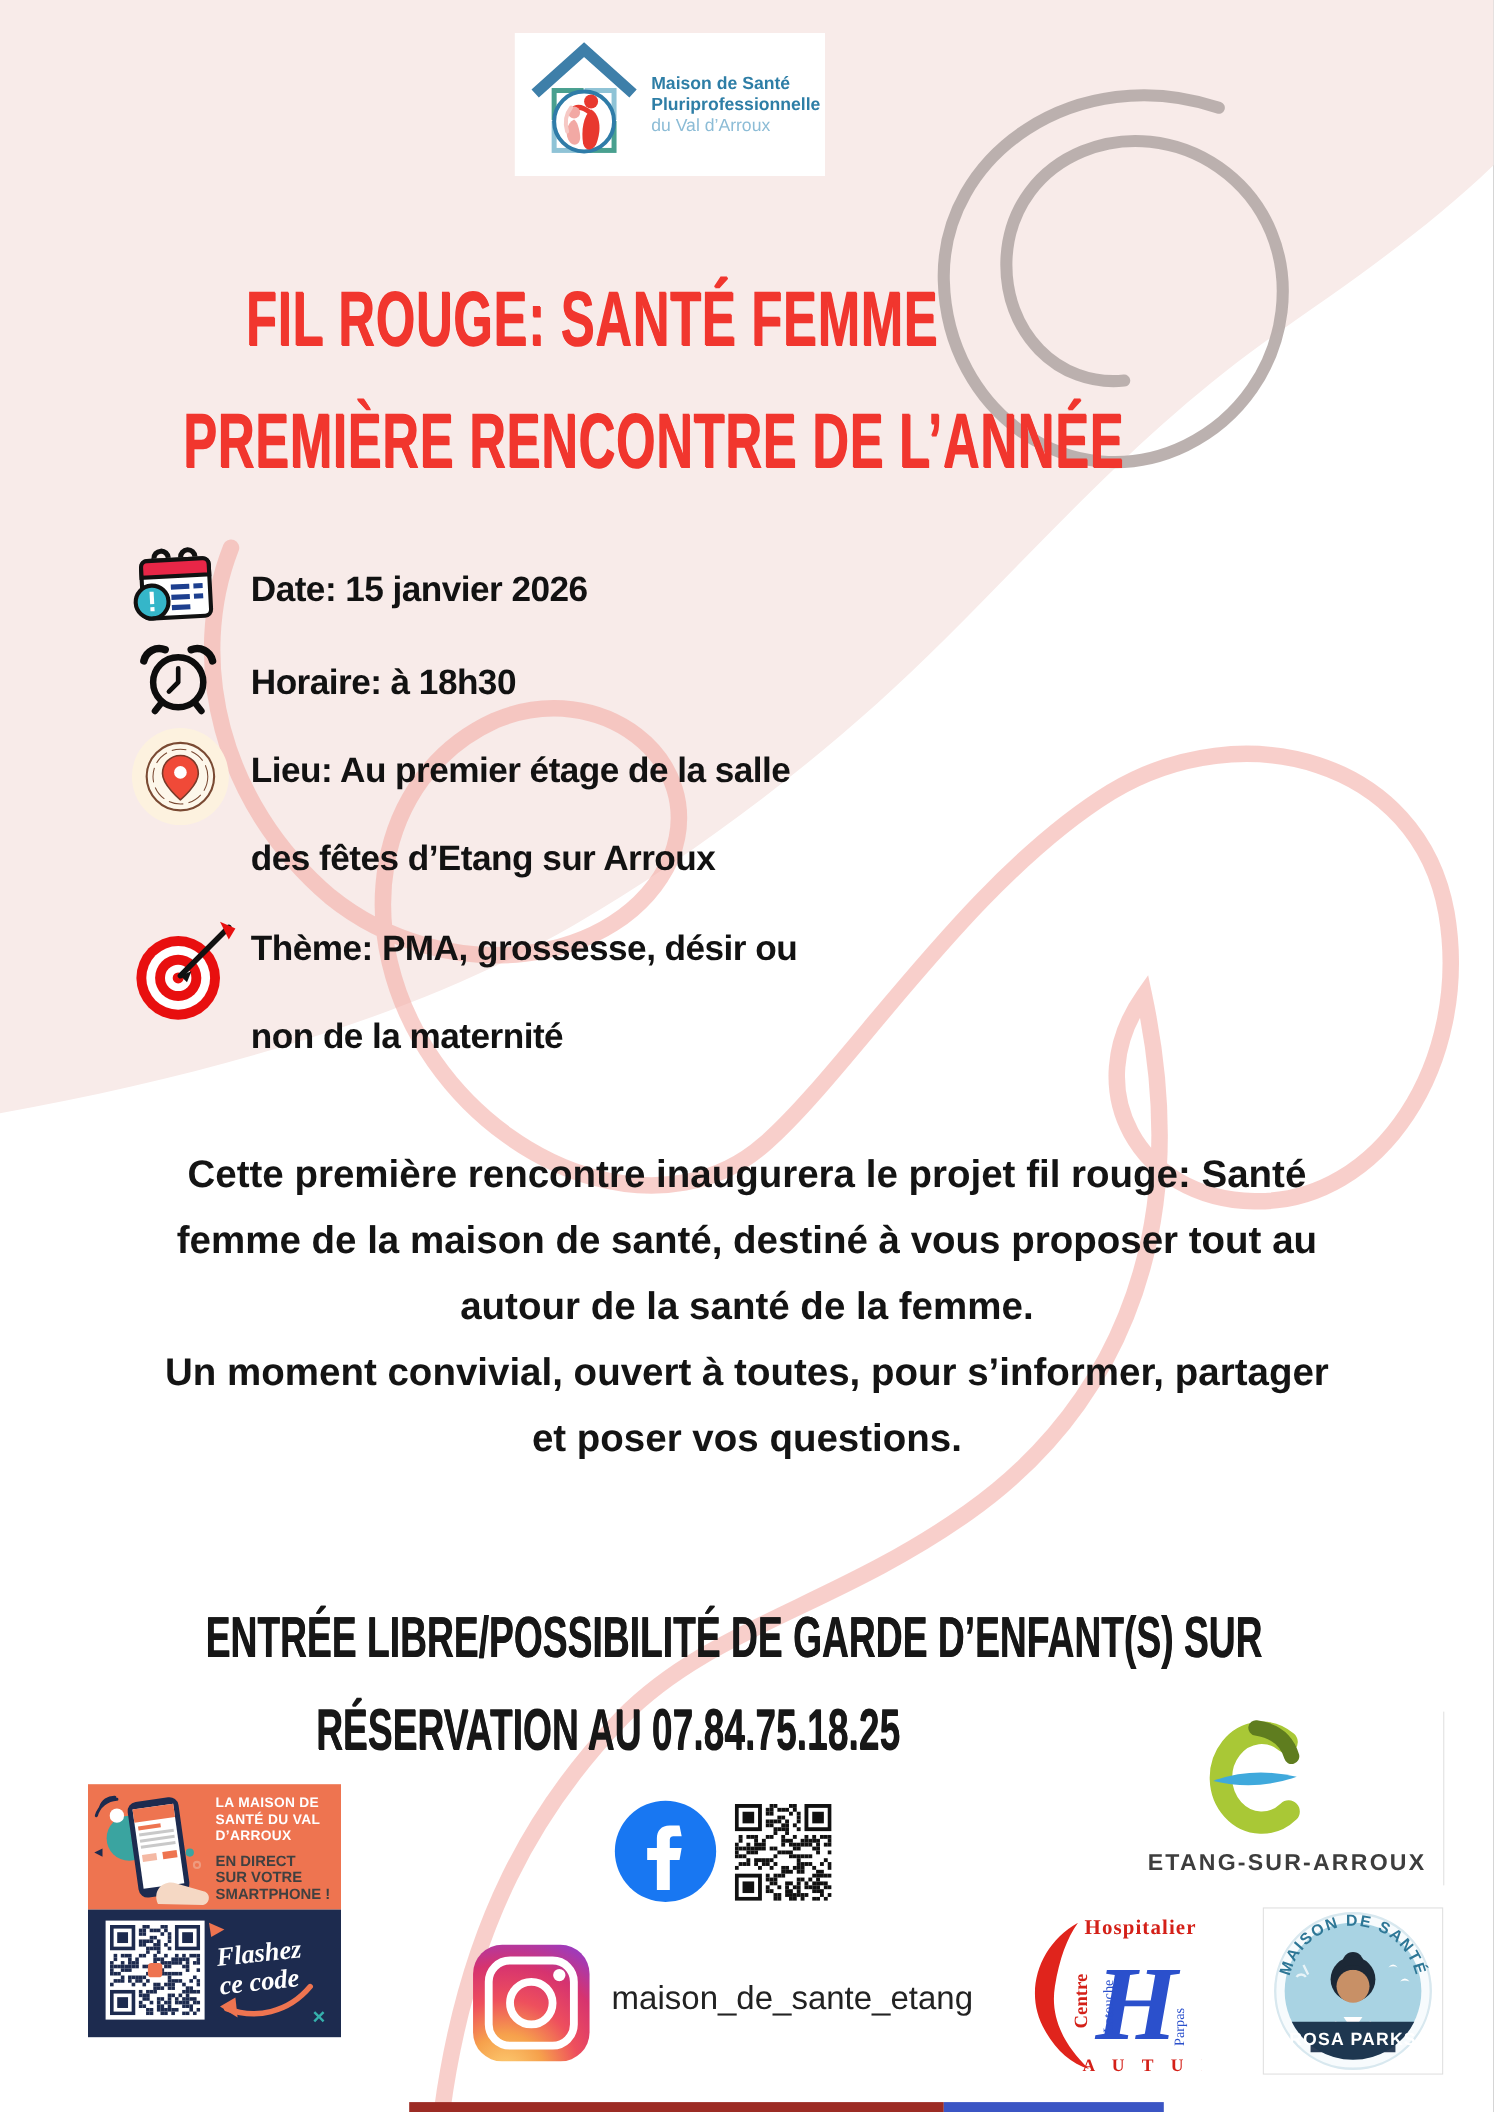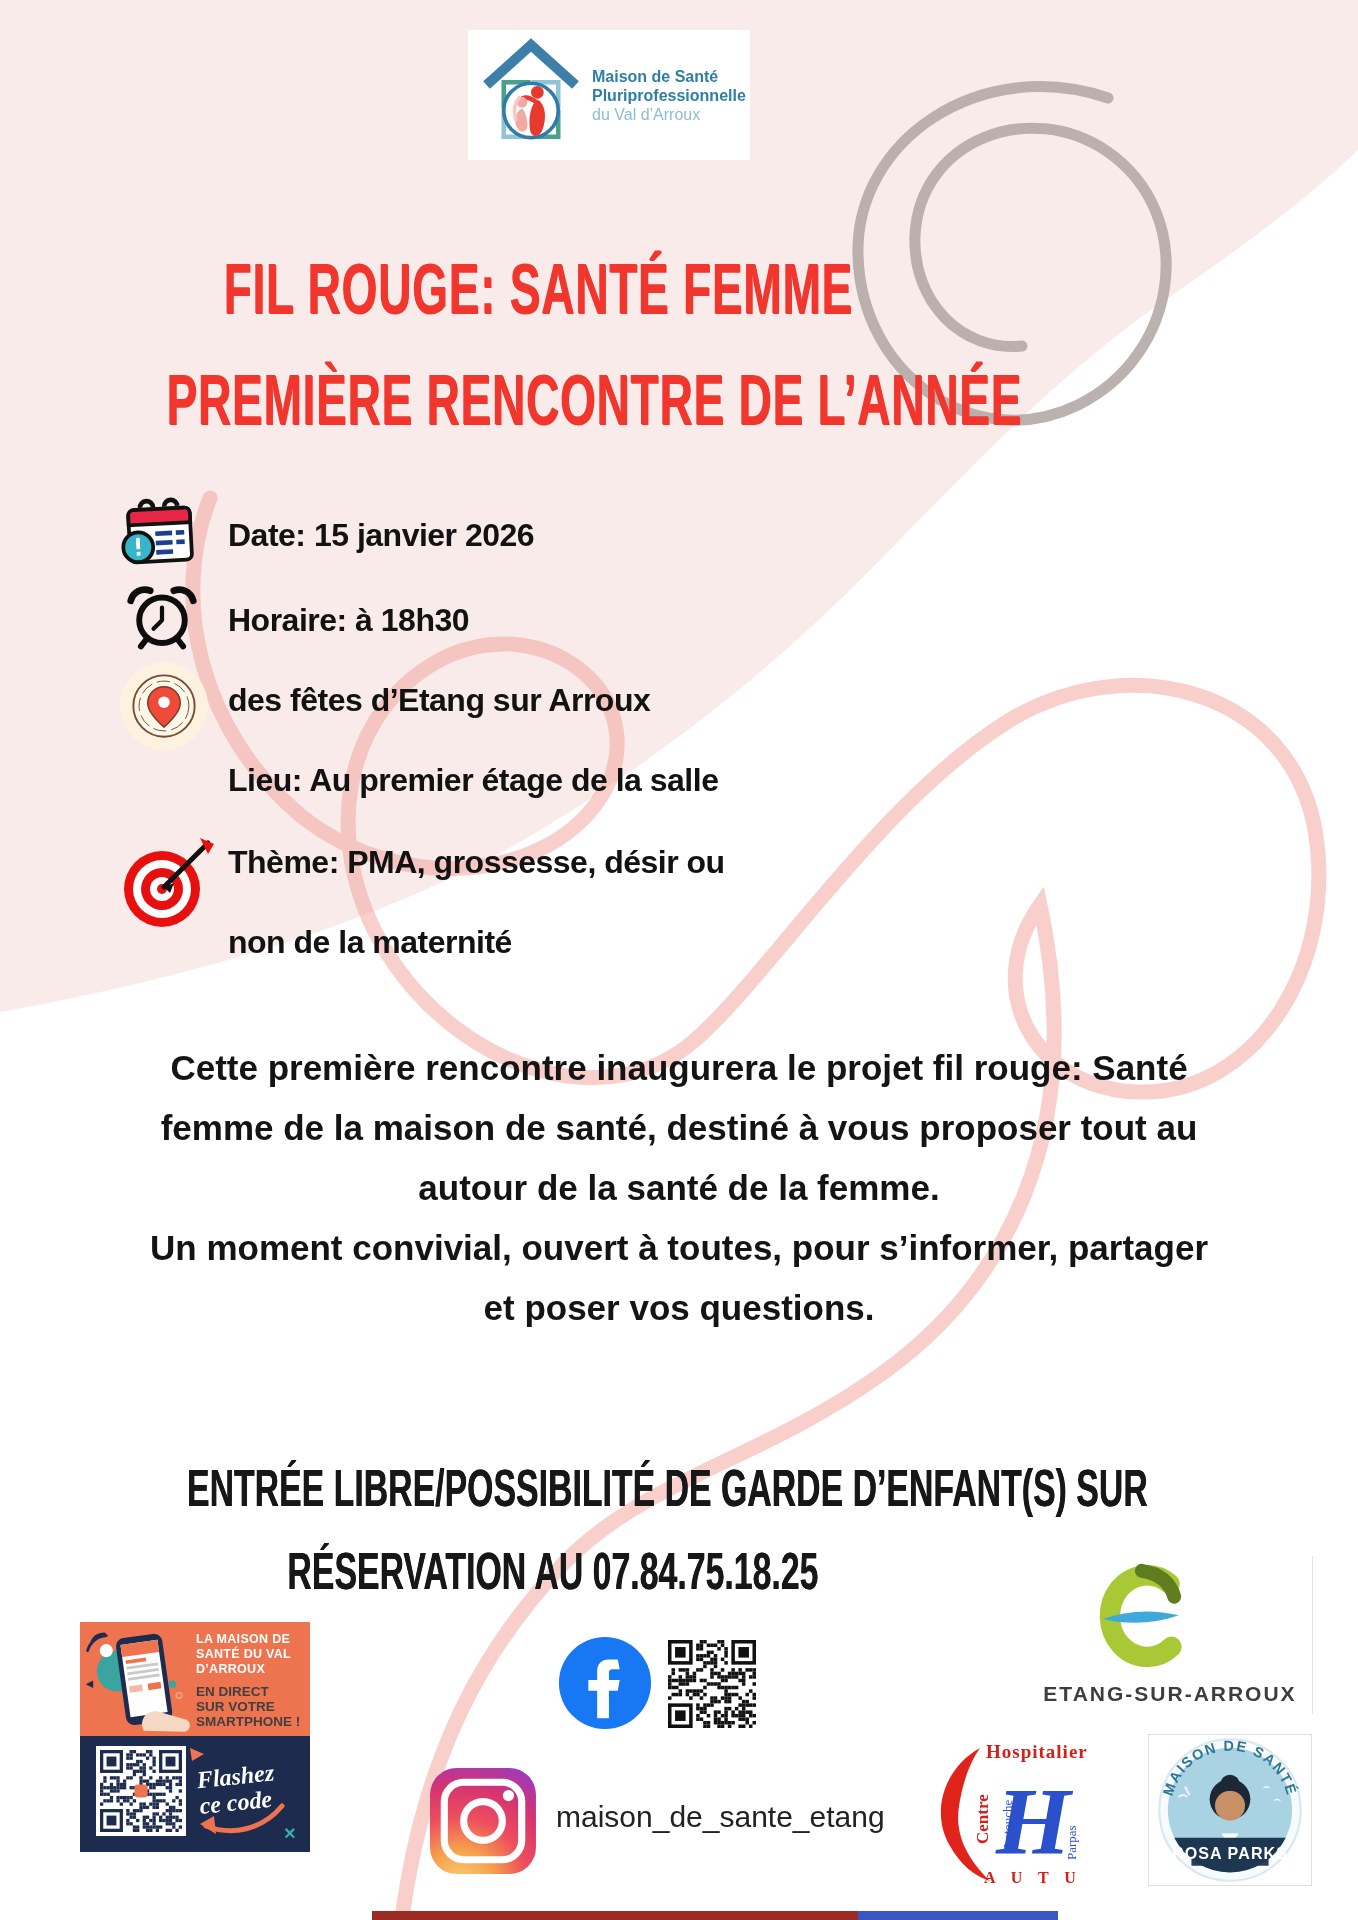--- a/index.html
+++ b/index.html
@@ -157,22 +157,22 @@
     <path d="M44 53 L54 49 L50 59 Z" fill="#111"></path>
   </svg>
 
   <div class="abs drow-text" style="left:228px;top:495px">
     <div>Date: 15 janvier 2026</div>
   </div>
   <div class="abs drow-text" style="left:228px;top:580px">
     <div>Horaire: à 18h30</div>
   </div>
   <div class="abs drow-text" style="left:228px;top:660px">
+    <div>Lieu: Au premier étage de la salle</div>
     <div>des fêtes d’Etang sur Arroux</div>
-    <div>Lieu: Au premier étage de la salle</div>
   </div>
   <div class="abs drow-text" style="left:228px;top:822px">
     <div>Thème: PMA, grossesse, désir ou</div>
     <div>non de la maternité</div>
   </div>
 
   <div class="abs bodytext">
     <div class="p1">
       <div>Cette première rencontre inaugurera le projet fil rouge: Santé</div>
       <div>femme de la maison de santé, destiné à vous proposer tout au</div>

